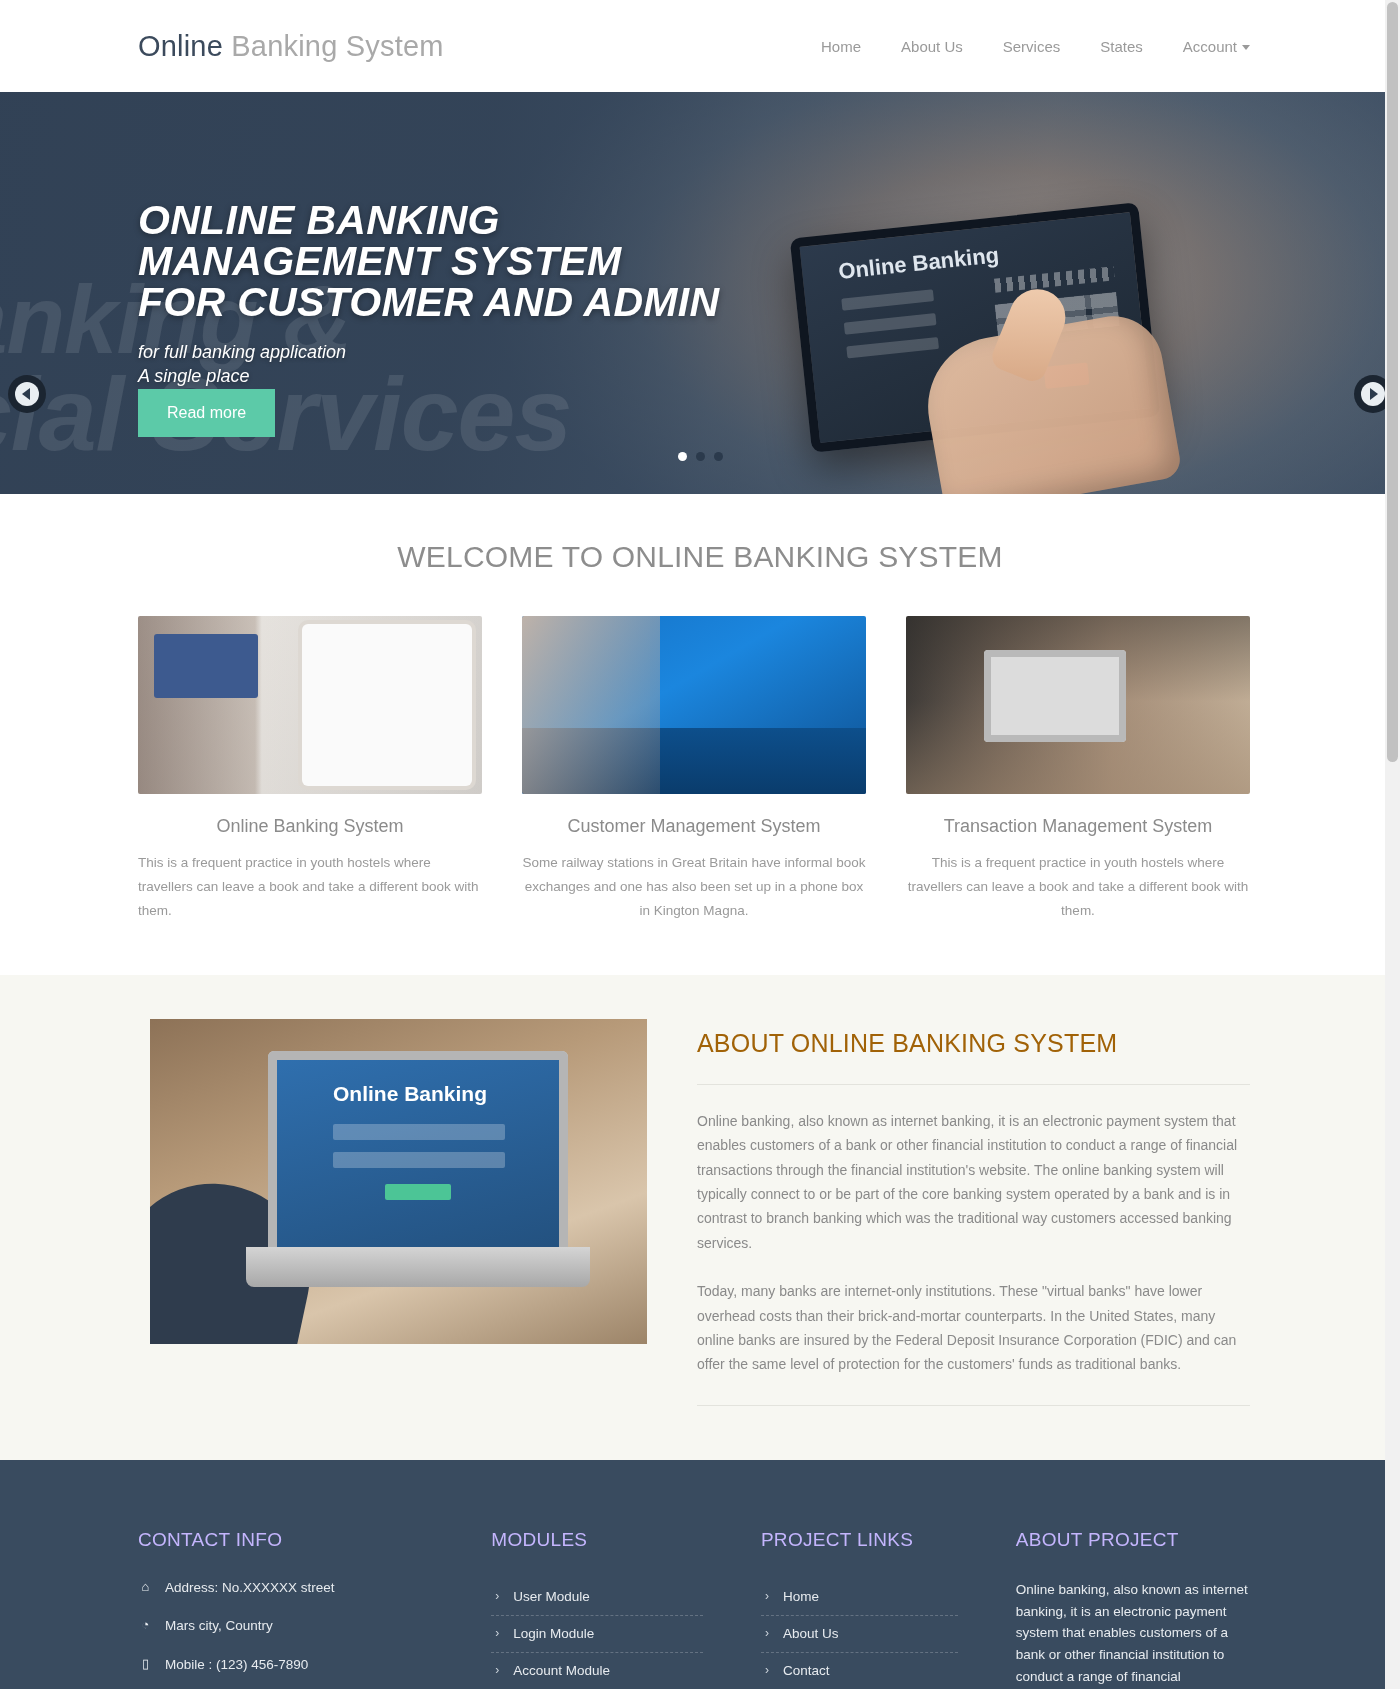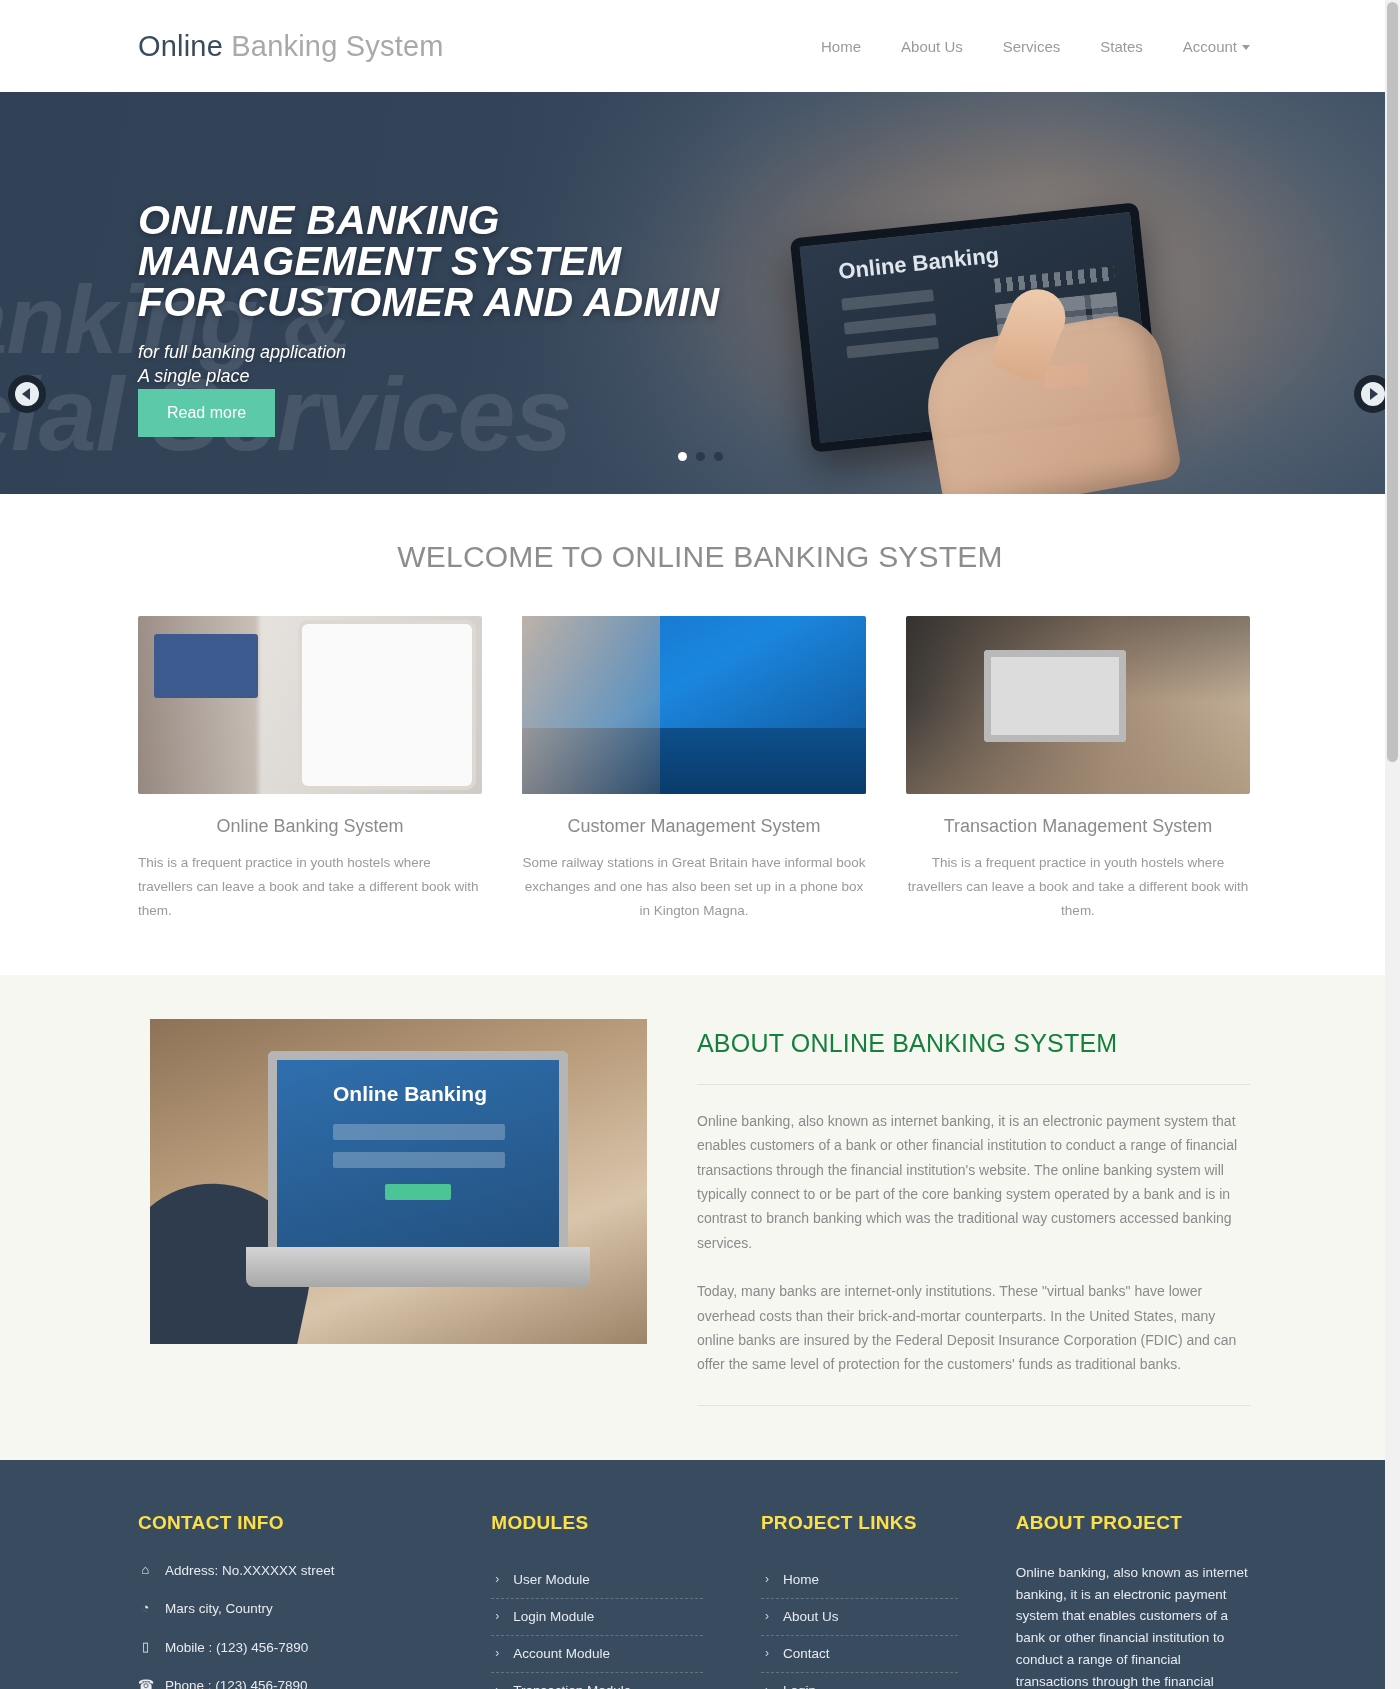--- a/index.html
+++ b/index.html
@@ -310,21 +310,21 @@
     width: 190px; height: 180px;
     background: #2f3c4d;
     border-radius: 50% 50% 0 0;
     transform: rotate(12deg);
   }
 
   .about-body { flex: 1; padding-top: 10px; }
   .about-body h2 {
     font-size: 25px;
     font-weight: 400;
-    color: #15803d;
+    color: #a16207;
     letter-spacing: .2px;
     padding-bottom: 26px;
     border-bottom: 1px solid #e3e3dd;
   }
   .about-body p {
     font-size: 14px;
     line-height: 1.74;
     color: #8a8a8a;
     margin-top: 24px;
   }
@@ -338,25 +338,26 @@
     background: #394b5f;
     padding: 52px 150px 56px 138px;
     display: flex;
     gap: 58px;
   }
   .fcol-1 { width: 300px; }
   .fcol-2 { width: 215px; }
   .fcol-3 { width: 200px; }
   .fcol-4 { width: 238px; }
   .footer h3 {
-    color: #fde047;
+    color: #c4b5fd;
     font-size: 19px;
-    font-weight: 700;
+    font-weight: 400;
     letter-spacing: .3px;
     margin-bottom: 28px;
+    margin-top: 17px;
   }
   .contact-row {
     display: flex;
     align-items: flex-start;
     gap: 12px;
     color: #e7ebef;
     font-size: 13.5px;
     margin-bottom: 21px;
     line-height: 1.3;
   }

